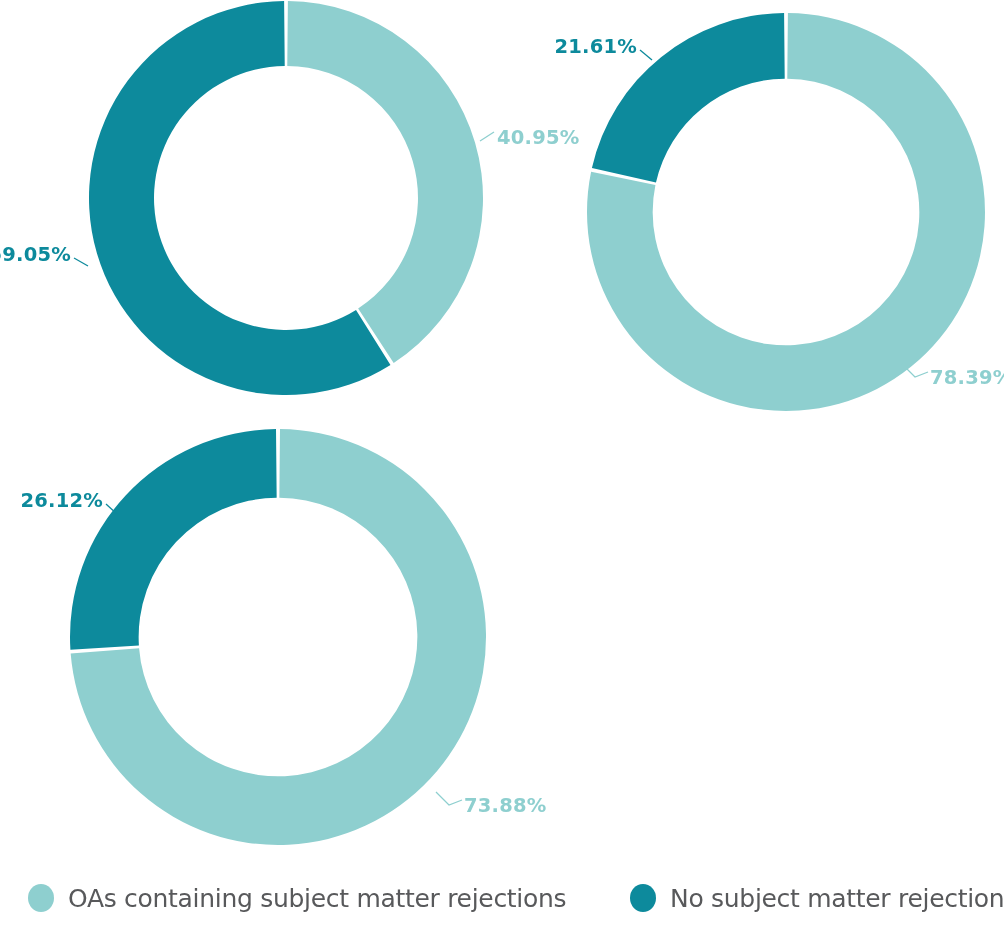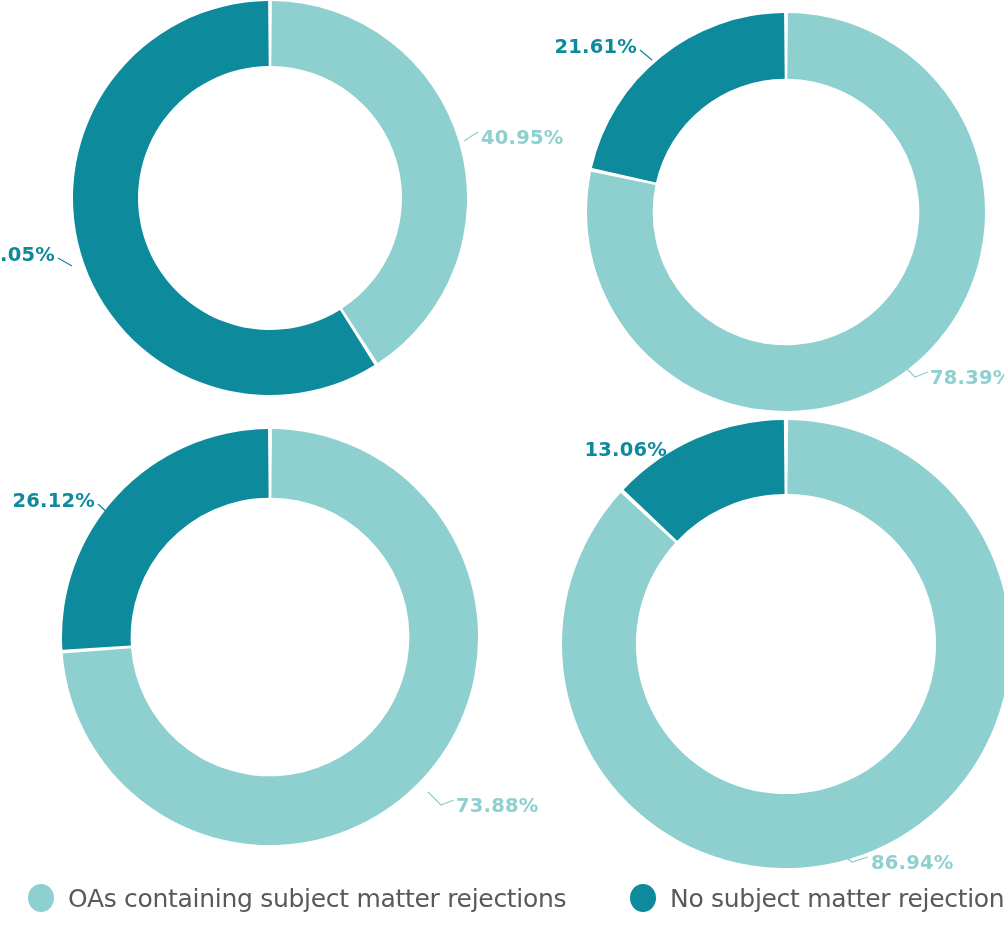--- a/index.html
+++ b/index.html
@@ -65,21 +65,21 @@
     font-family: "DejaVu Sans", "Liberation Sans", sans-serif;
     letter-spacing: -0.3px;
     line-height: 1;
   }
 </style>
 </head>
 <body>
 
 <div id="stage">
 
-  <div class="donut-wrap" id="donut-0" style="left:0px; top:0px; width:560px; height:410px;">
+  <div class="donut-wrap" id="donut-0" style="left:16px; top:0px; width:560px; height:410px;">
     <svg class="donut-svg" width="560" height="410" viewBox="0 0 560 410">
       <g>
         <path id="d0-slice-light" fill="#8ecfcf" d="M 271.89103520209284 1.009076387097366 A 197 197 0 0 1 377.6684813821554 362.9742347060912 L 342.1378825260441 308.5327372530811 A 131.99 131.99 0 0 0 271.2669935854022 66.01608117935521 Z"></path>
         <path id="d0-slice-dark" fill="#0d8a9c" d="M 374.4815560179525 365.0107914239899 A 197 197 0 1 1 268.1089647979071 1.009076387097366 L 268.73300641459775 66.01608117935521 A 131.99 131.99 0 1 0 340.0026425320282 309.89723025407324 Z"></path>
       </g>
       <path class="leader-light" d="M 464 141 L 478 132"></path>
       <text class="label-text label-light" x="481" y="138" text-anchor="start">40.95%</text>
 
       <path class="leader-dark" d="M 72 266 L 58 258"></path>
       <text class="label-text label-dark" x="55" y="255" text-anchor="end">59.05%</text>
@@ -93,47 +93,34 @@
         <path id="d1-slice-dark" fill="#0d8a9c" d="M 61.90994480172256 156.0676602816374 A 199 199 0 0 1 254.08976647098228 1.0091685331592544 L 254.72014353555812 66.67614291721668 A 133.33 133.33 0 0 0 125.9596630171541 170.56533238869704 Z"></path>
       </g>
       <path class="leader-dark" d="M 122 48 L 110 38"></path>
       <text class="label-text label-dark" x="107" y="35" text-anchor="end">21.61%</text>
 
       <path class="leader-light" d="M 372 352 L 385 365 L 398 360"></path>
       <text class="label-text label-light" x="400" y="366" text-anchor="start">78.39%</text>
     </svg>
   </div>
 
-  <div class="donut-wrap" id="donut-2" style="left:0px; top:430px; width:560px; height:440px;">
+  <div class="donut-wrap" id="donut-2" style="left:8px; top:430px; width:560px; height:440px;">
     <svg class="donut-svg" width="560" height="440" viewBox="0 0 560 440">
       <g>
         <path id="d2-slice-light" fill="#8ecfcf" d="M 271.9966260001792 -0.9904168095621912 A 208 208 0 1 1 62.664762903601314 223.61624079568367 L 131.08539114541287 218.13288133310806 A 139.36 139.36 0 1 0 271.33773942012004 67.64642073759333 Z"></path>
         <path id="d2-slice-dark" fill="#0d8a9c" d="M 62.38398294897968 219.63287235233693 A 208 208 0 0 1 268.0033739998205 -0.9904168095621912 L 268.6622605798797 67.64642073759333 A 139.36 139.36 0 0 0 130.89726857581635 215.46402447606573 Z"></path>
       </g>
       <path class="leader-dark" d="M 110 85 L 98 74"></path>
       <text class="label-text label-dark" x="95" y="71" text-anchor="end">26.12%</text>
 
       <path class="leader-light" d="M 428 362 L 441 375 L 454 370"></path>
       <text class="label-text label-light" x="456" y="376" text-anchor="start">73.88%</text>
     </svg>
   </div>
 
-  <div class="donut-wrap" id="donut-3" style="left:530px; top:420px; width:474px; height:450px;">
-    <svg class="donut-svg" width="474" height="450" viewBox="0 0 474 450">
-      <g>
-        <path id="d3-slice-light" fill="#8ecfcf" d="M 258.15021261557763 0.010320358933029183 A 224 224 0 1 1 90.67566397535711 72.8581331397188 L 145.23269486348926 122.73494920361159 A 150.08 150.08 0 1 0 257.440642452437 73.92691464048511 Z"></path>
-        <path id="d3-slice-dark" fill="#0d8a9c" d="M 93.60766852971557 69.7121823355931 A 224 224 0 0 1 253.84978738442226 0.010320358933029183 L 254.5593575475629 73.92691464048511 A 150.08 150.08 0 0 0 147.19713791490943 120.62716216484736 Z"></path>
-      </g>
-      <path class="leader-dark" d="M 153 50 L 140 36"></path>
-      <text class="label-text label-dark" x="137" y="30" text-anchor="end">13.06%</text>
-
-      <path class="leader-light" d="M 305 428 L 322 442 L 338 437"></path>
-      <text class="label-text label-light" x="341" y="443" text-anchor="start">86.94%</text>
-    </svg>
-  </div>
 
   <div id="legend">
     <div class="legend-item" id="legend-item-0">
       <span class="legend-swatch" id="legend-swatch-0" style="background: rgb(142, 207, 207);"></span>
       <span class="legend-label">OAs containing subject matter rejections</span>
     </div>
     <div class="legend-item" id="legend-item-1">
       <span class="legend-swatch" id="legend-swatch-1" style="background: rgb(13, 138, 156);"></span>
       <span class="legend-label">No subject matter rejections</span>
     </div>

